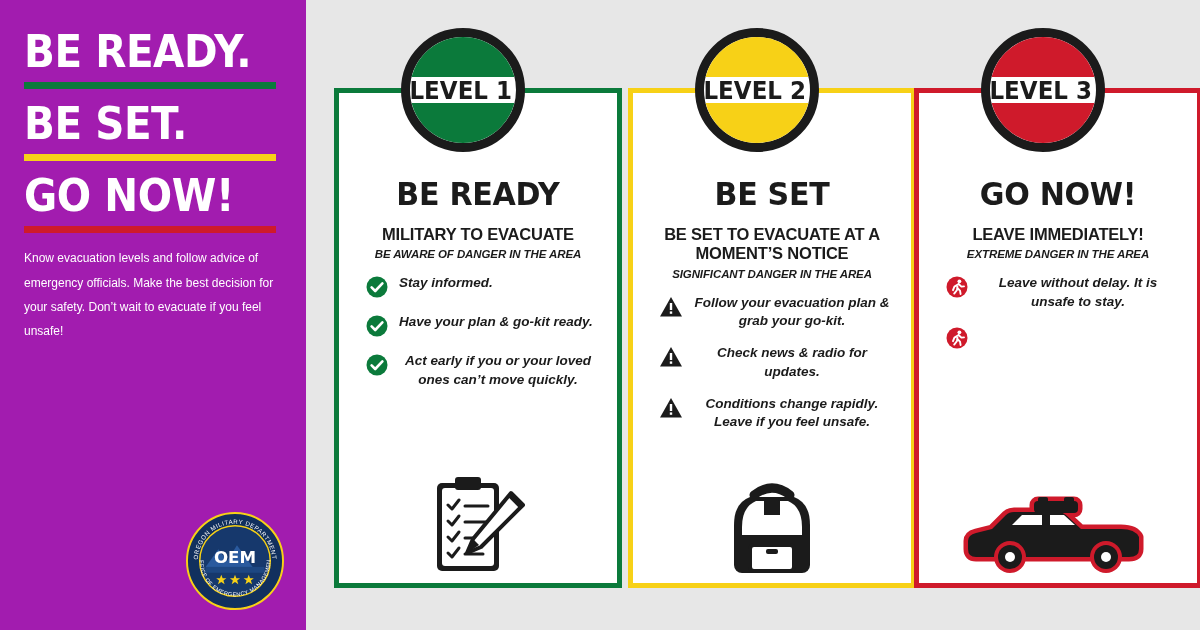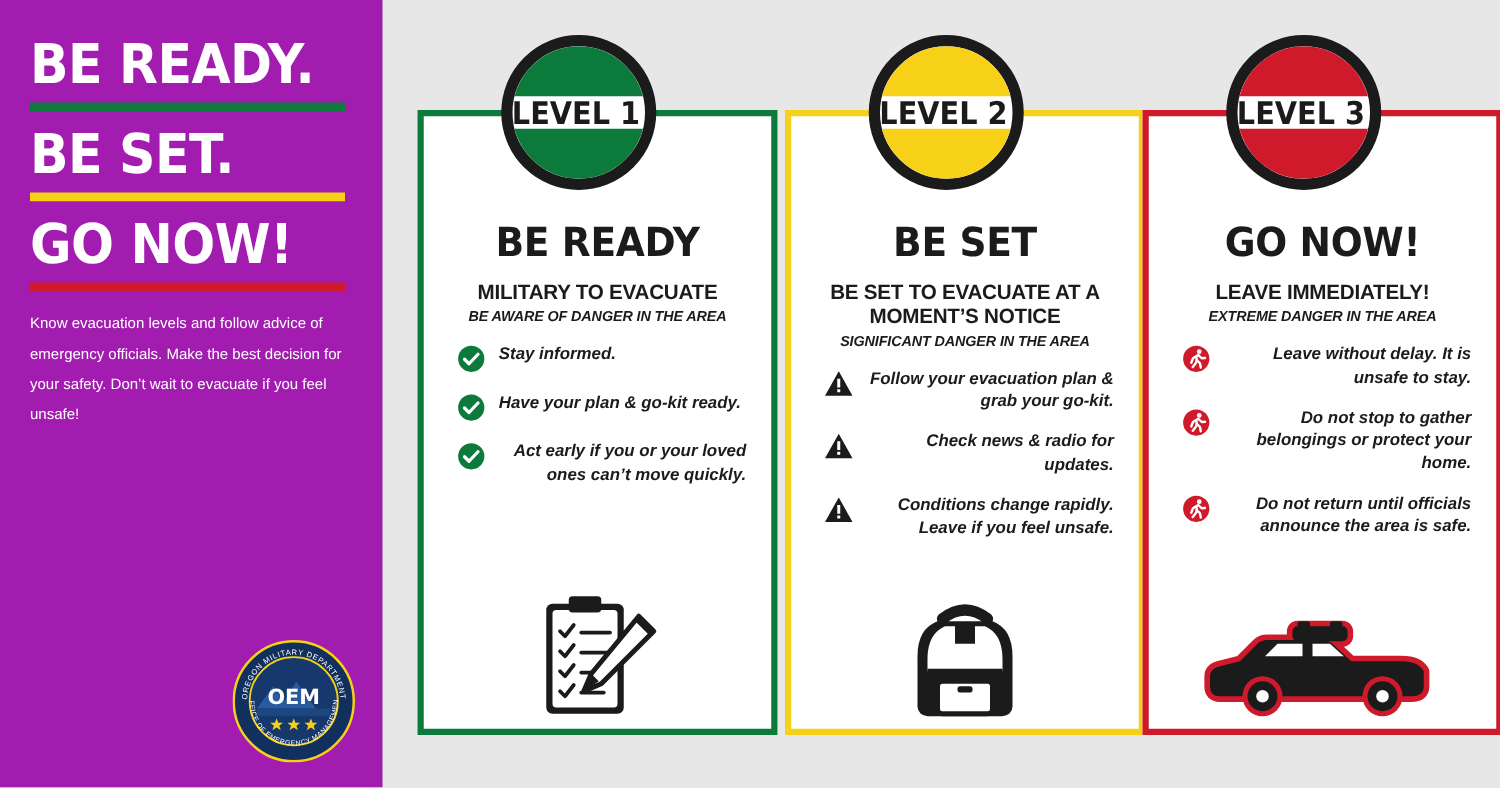--- a/index.html
+++ b/index.html
@@ -135,21 +135,21 @@
     font-family: "Liberation Sans", sans-serif;
     font-weight: bold;
     font-style: italic;
     font-size: 11.5px;
     color: #1b1b1b;
     letter-spacing: -0.1px;
     margin-top: 4px;
     margin-bottom: 14px;
   }
 
-  .items { text-align: right; padding: 0 6px 0 12px; }
+  .items { text-align: center; padding: 0 6px 0 12px; }
   .item {
     display: flex;
     align-items: flex-start;
     margin-bottom: 14px;
   }
   .item .ico {
     flex: 0 0 auto;
     width: 24px; height: 24px;
     margin-right: 10px;
     margin-top: 1px;
@@ -331,29 +331,20 @@
             <path d="M13.6 9 L9.4 11.6 L8 15.2 M13.6 9 L16.4 11.6 L19 11.4 M12.4 11.6 L12 15 L9.2 18.6 M12.4 13 L15 15.6 L15.6 19" fill="none" stroke="#fff" stroke-width="1.9" stroke-linecap="round" stroke-linejoin="round"></path>
           </svg>
           <div class="txt">Leave without delay. It is unsafe to stay.</div>
         </div>
         <div class="item">
           <svg class="ico" viewBox="0 0 24 24">
             <circle cx="12" cy="12" r="10.5" fill="#cf1a2b"></circle>
             <circle cx="14.4" cy="6.3" r="1.9" fill="#fff"></circle>
             <path d="M13.6 9 L9.4 11.6 L8 15.2 M13.6 9 L16.4 11.6 L19 11.4 M12.4 11.6 L12 15 L9.2 18.6 M12.4 13 L15 15.6 L15.6 19" fill="none" stroke="#fff" stroke-width="1.9" stroke-linecap="round" stroke-linejoin="round"></path>
           </svg>
-          <div class="txt">Do not stop to gather belongings or protect your home.</div>
-        </div>
-        <div class="item">
-          <svg class="ico" viewBox="0 0 24 24">
-            <circle cx="12" cy="12" r="10.5" fill="#cf1a2b"></circle>
-            <circle cx="14.4" cy="6.3" r="1.9" fill="#fff"></circle>
-            <path d="M13.6 9 L9.4 11.6 L8 15.2 M13.6 9 L16.4 11.6 L19 11.4 M12.4 11.6 L12 15 L9.2 18.6 M12.4 13 L15 15.6 L15.6 19" fill="none" stroke="#fff" stroke-width="1.9" stroke-linecap="round" stroke-linejoin="round"></path>
-          </svg>
-          <div class="txt">Do not return until officials announce the area is safe.</div>
         </div>
       </div>
       <div class="art">
         <svg width="200" height="84" viewBox="0 0 200 84">
           <g stroke="#cf1a2b" stroke-width="9" stroke-linejoin="round" fill="none">
             <path d="M18 62 q-8 0 -8 -8 v-8 q0 -6 8 -8 l16 -4 l14 -14 q3 -3 8 -3 h44 q5 0 9 4 l14 13 h40 q14 0 18 8 v12 q0 8 -10 8 z"></path>
             <rect x="76" y="6" width="44" height="12" rx="4"></rect>
           </g>
           <path d="M18 62 q-8 0 -8 -8 v-8 q0 -6 8 -8 l16 -4 l14 -14 q3 -3 8 -3 h44 q5 0 9 4 l14 13 h40 q14 0 18 8 v12 q0 8 -10 8 z" fill="#1b1b1b"></path>
           <rect x="76" y="6" width="44" height="12" rx="4" fill="#1b1b1b"></rect>

